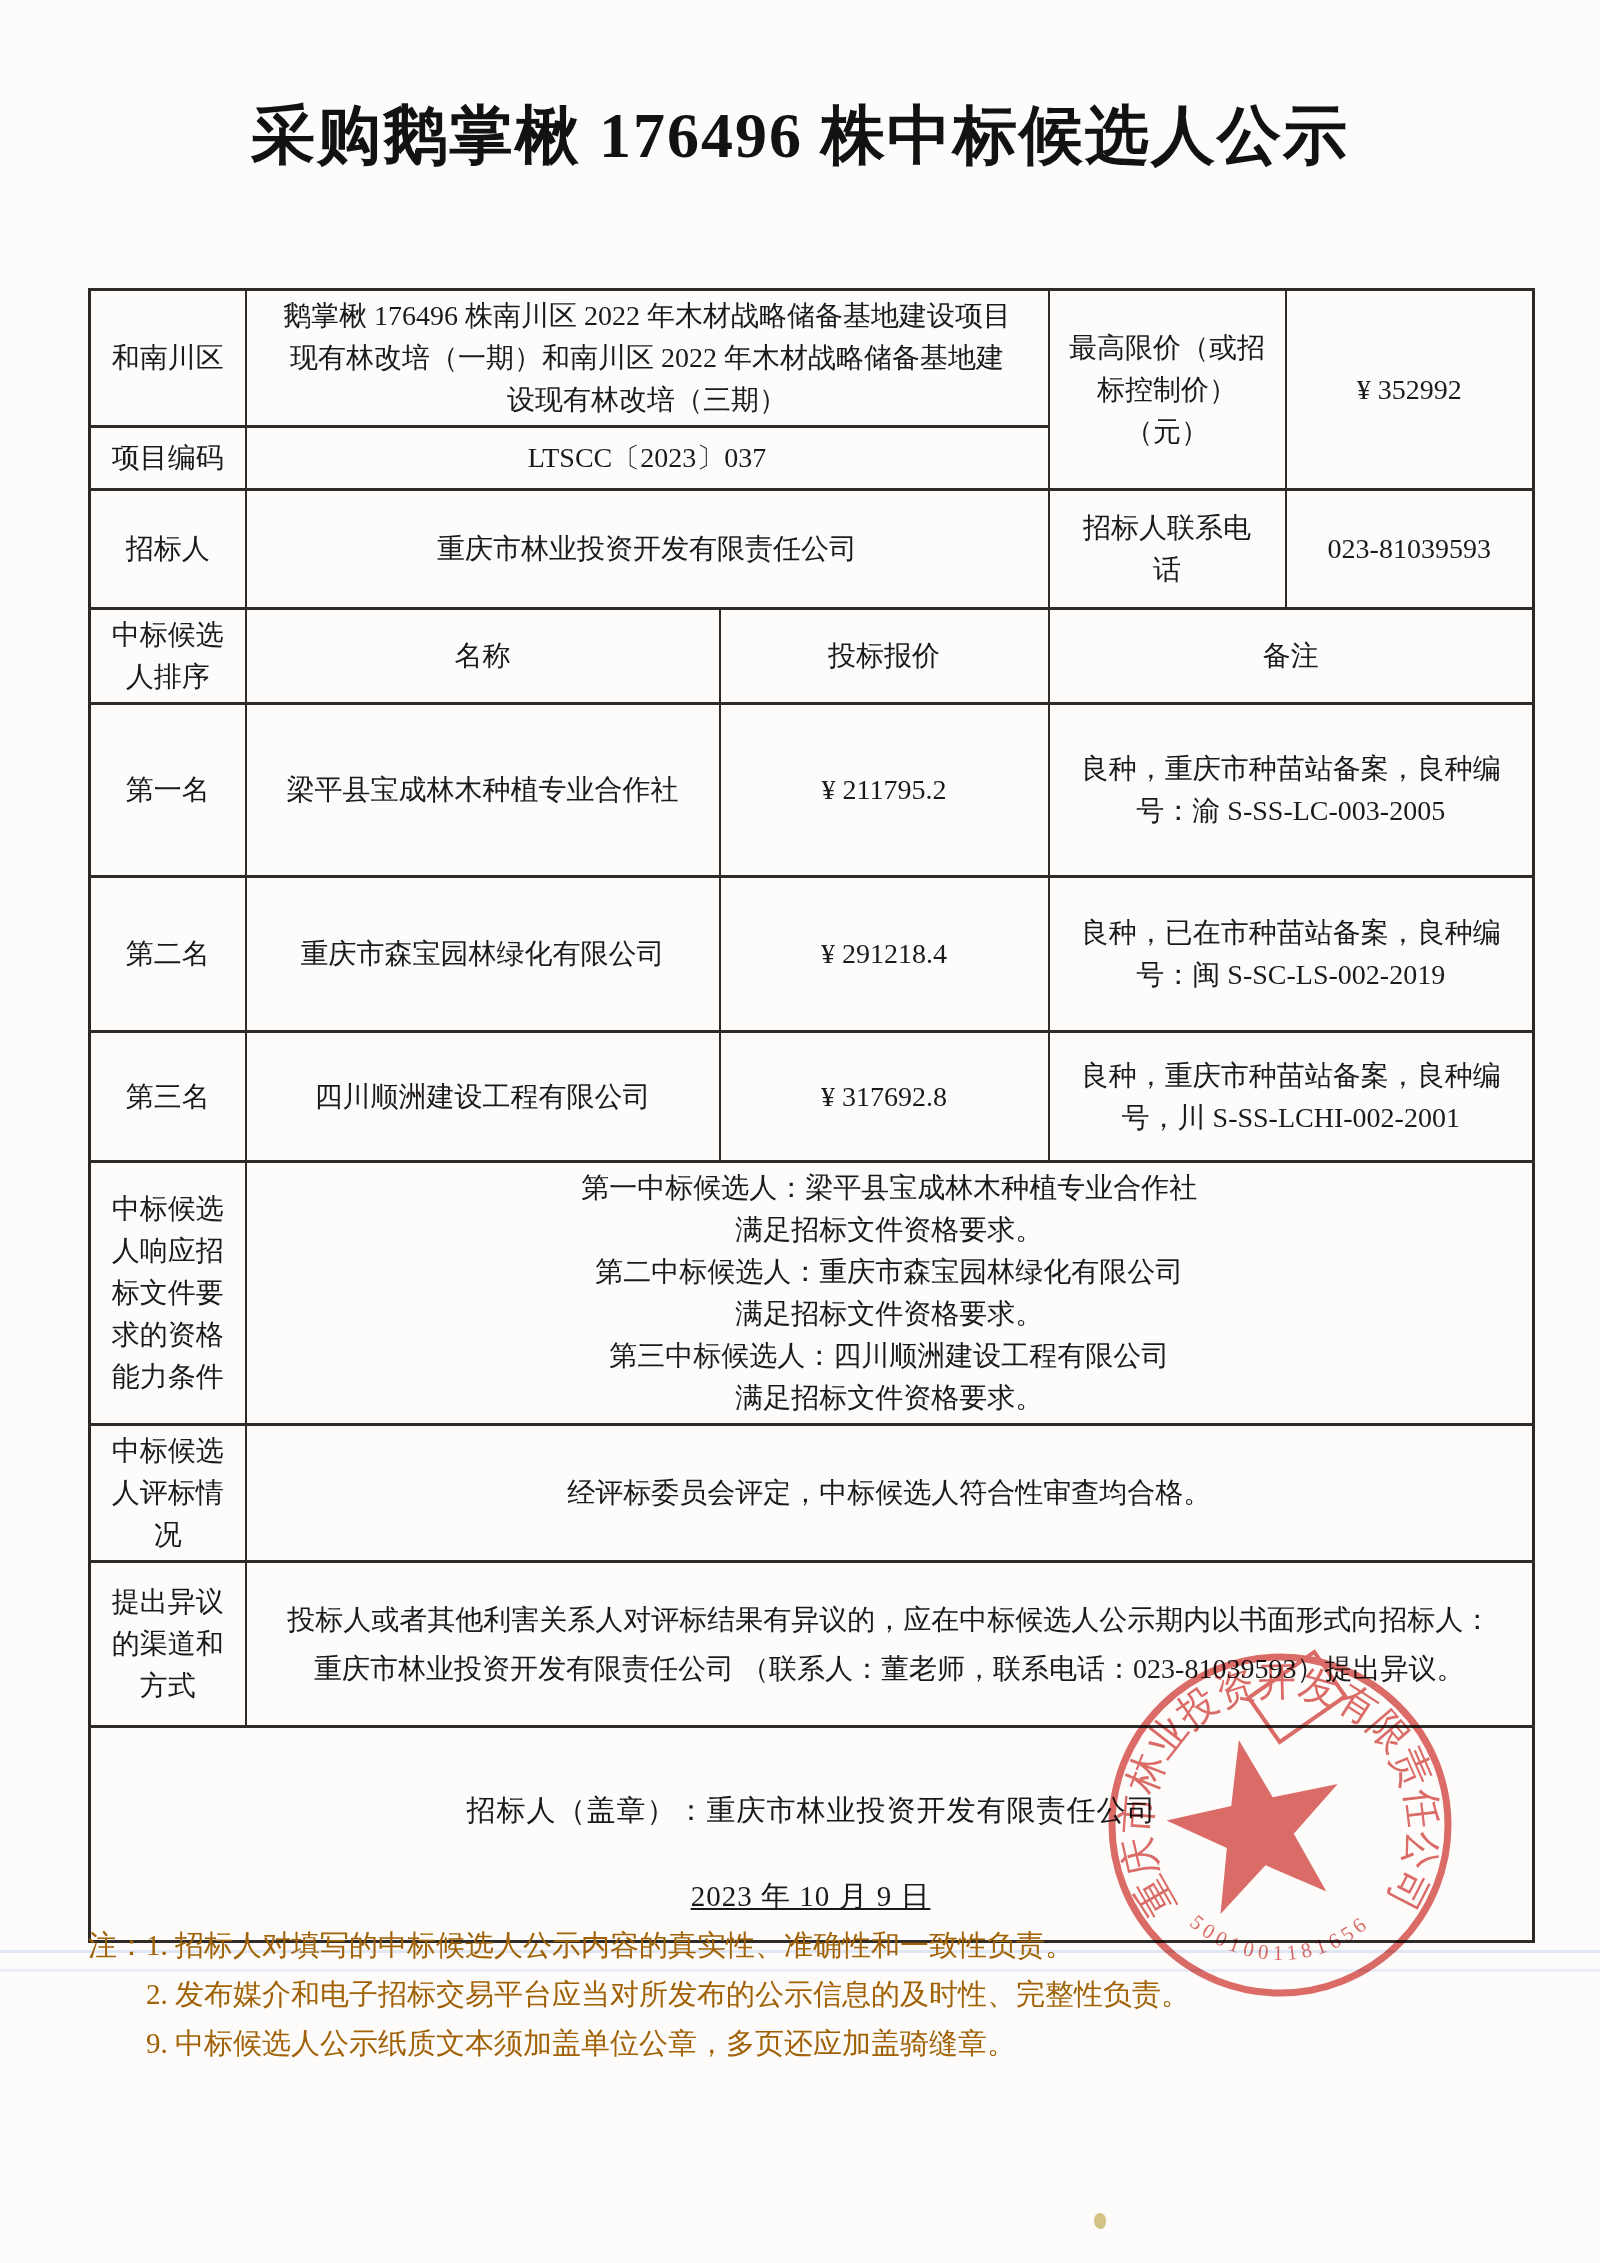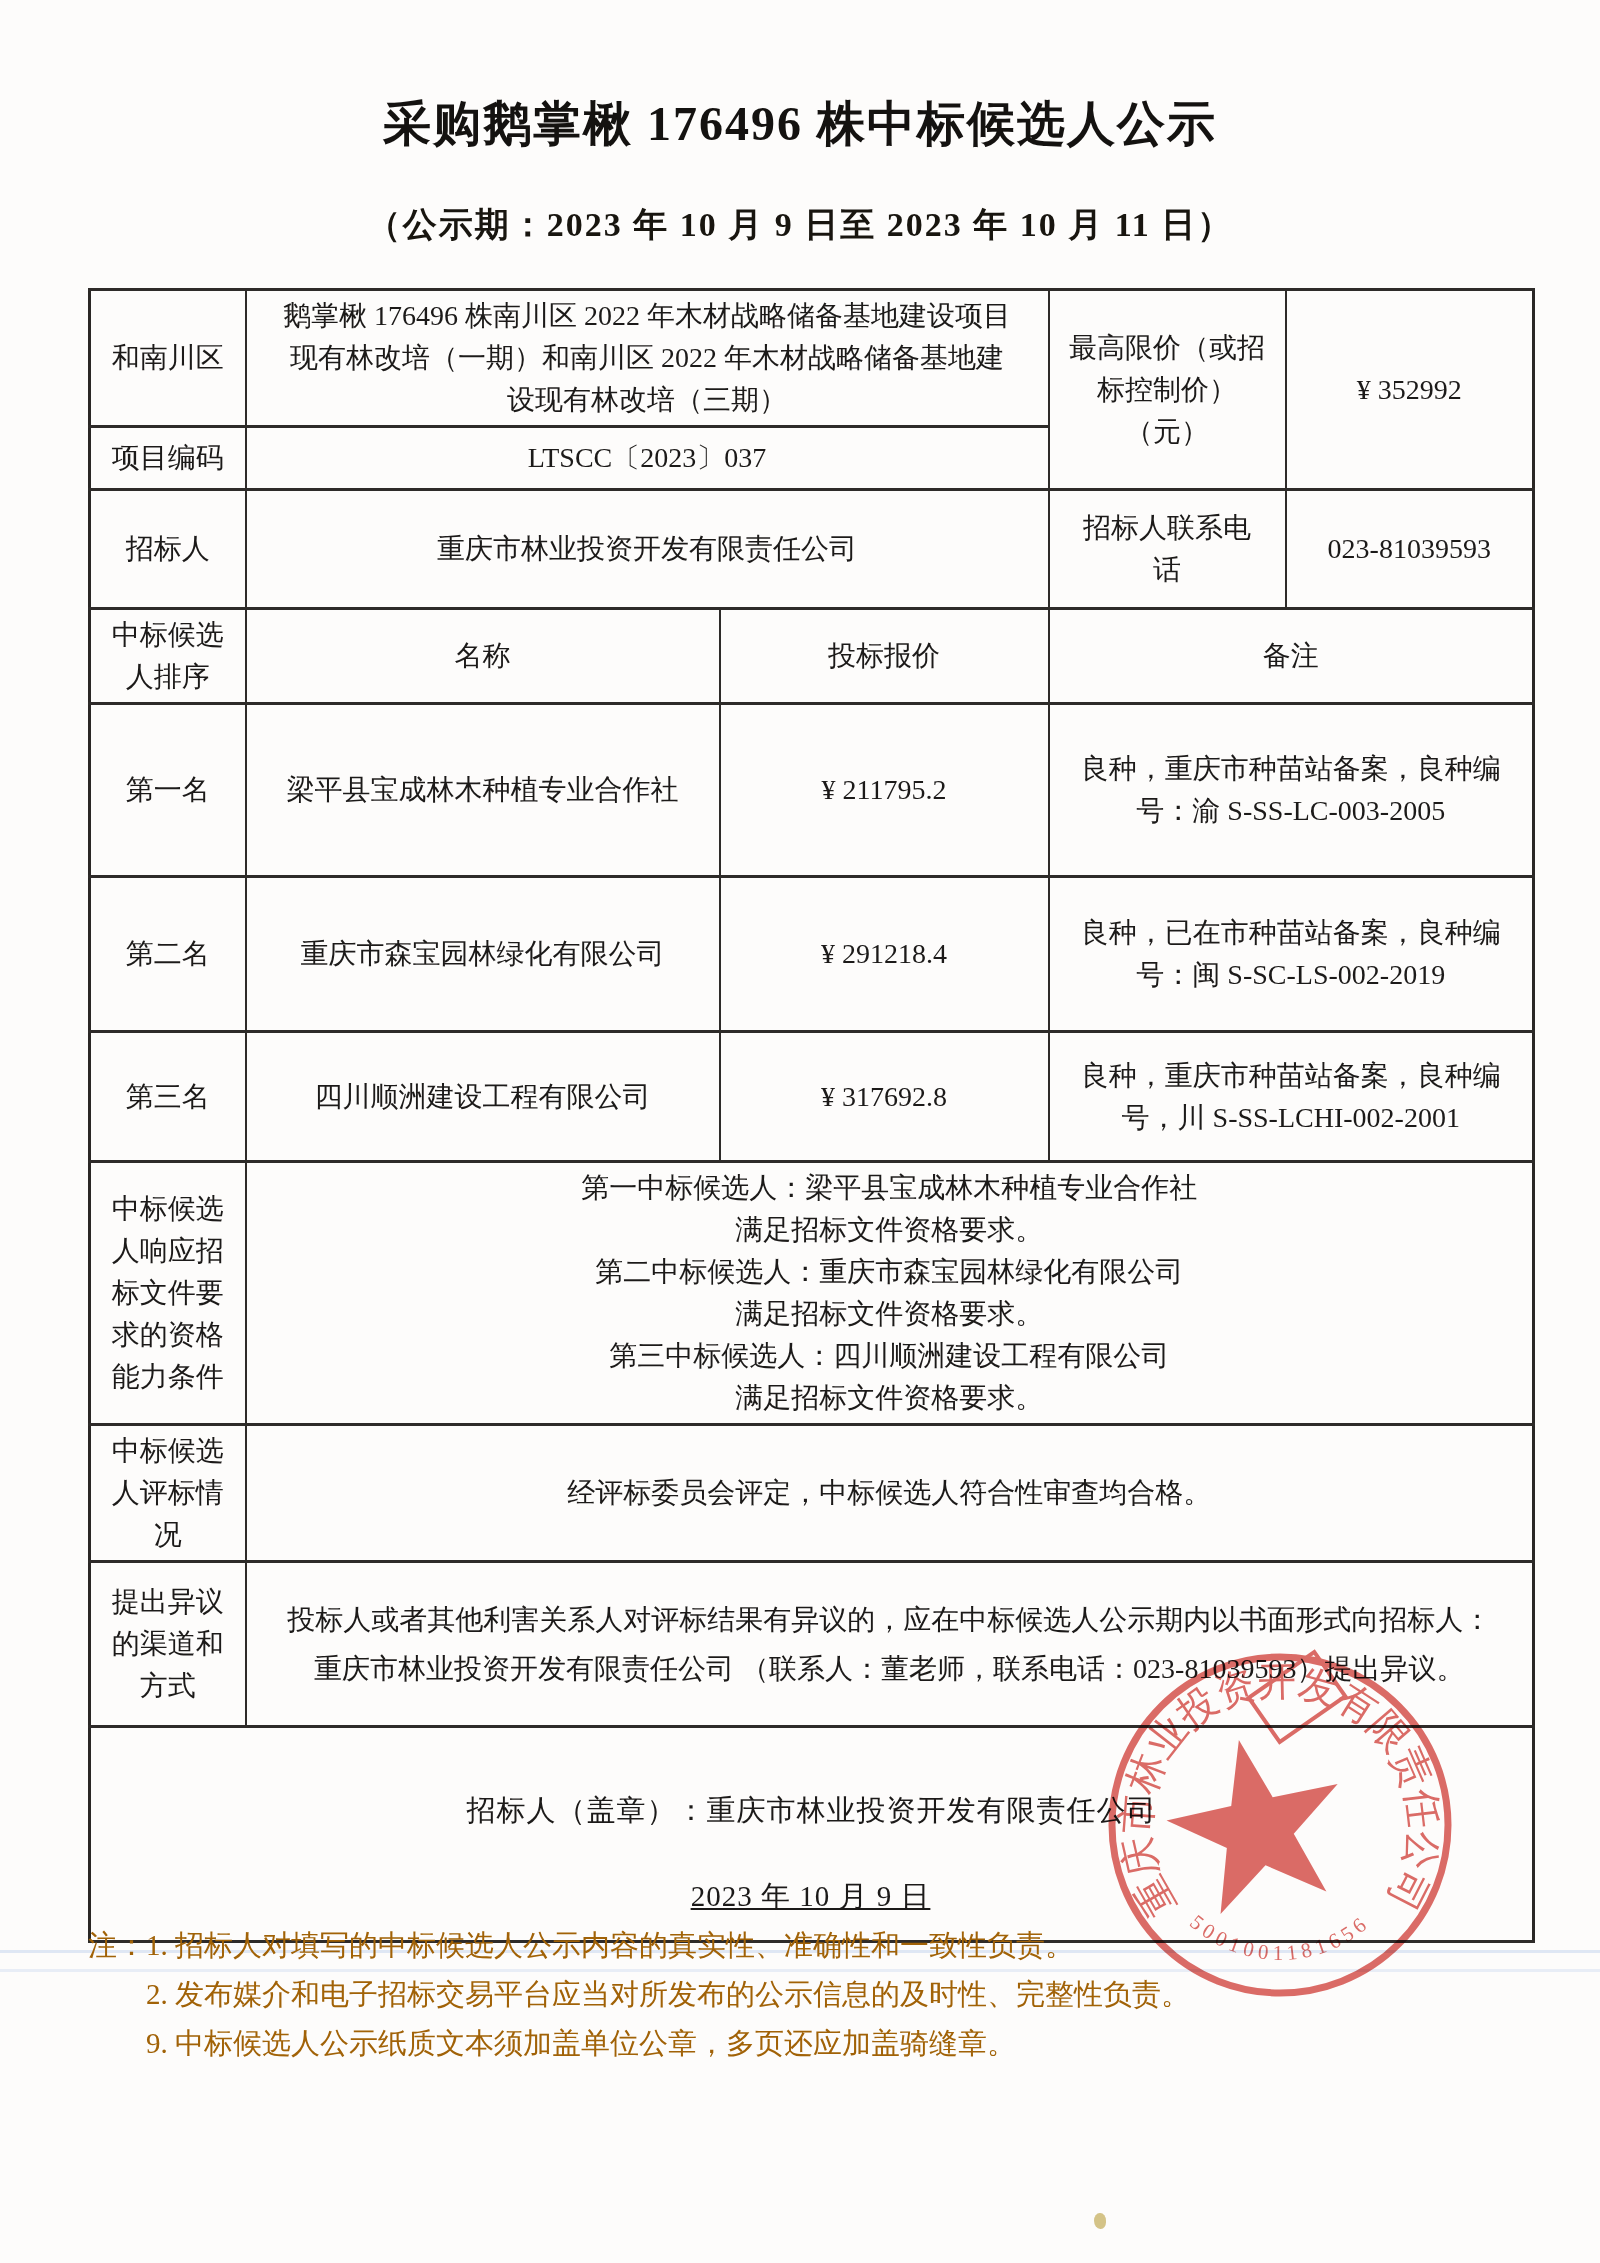--- a/index.html
+++ b/index.html
@@ -8,21 +8,21 @@
     background:#fdfcfb;
     font-family:"Liberation Serif","DejaVu Serif",serif;
     color:#1c1a19;
     position:relative;
     overflow:hidden;
   }
   .page{position:absolute;inset:0;}
 
   .title{
     position:absolute;left:0;top:92px;width:1600px;
-    text-align:center;font-size:48px;font-weight:bold;
+    text-align:center;font-size:64px;font-weight:bold;
     letter-spacing:2px;color:#141210;
   }
   .subtitle{
     position:absolute;left:0;top:202px;width:1600px;
     text-align:center;font-size:34px;font-weight:bold;
     letter-spacing:2px;color:#18150f;
   }
 
   table.doc{
     position:absolute;left:88px;top:288px;
@@ -64,21 +64,20 @@
     position:absolute;left:1100px;top:1645px;width:360px;height:360px;
     mix-blend-mode:multiply;opacity:.84;pointer-events:none;
   }
 </style>
 </head>
 <body>
 
 <div class="page">
 
   <div class="title">采购鹅掌楸 176496 株中标候选人公示</div>
-  <div class="subtitle">（公示期：2023 年 10 月 9 日至 2023 年 10 月 11 日）</div>
 
   <table class="doc">
     <colgroup>
       <col style="width:156px">
         <col style="width:474px">
         <col style="width:329px">
       <col style="width:237px">
         <col style="width:248px">
     </colgroup>
     <tbody>

